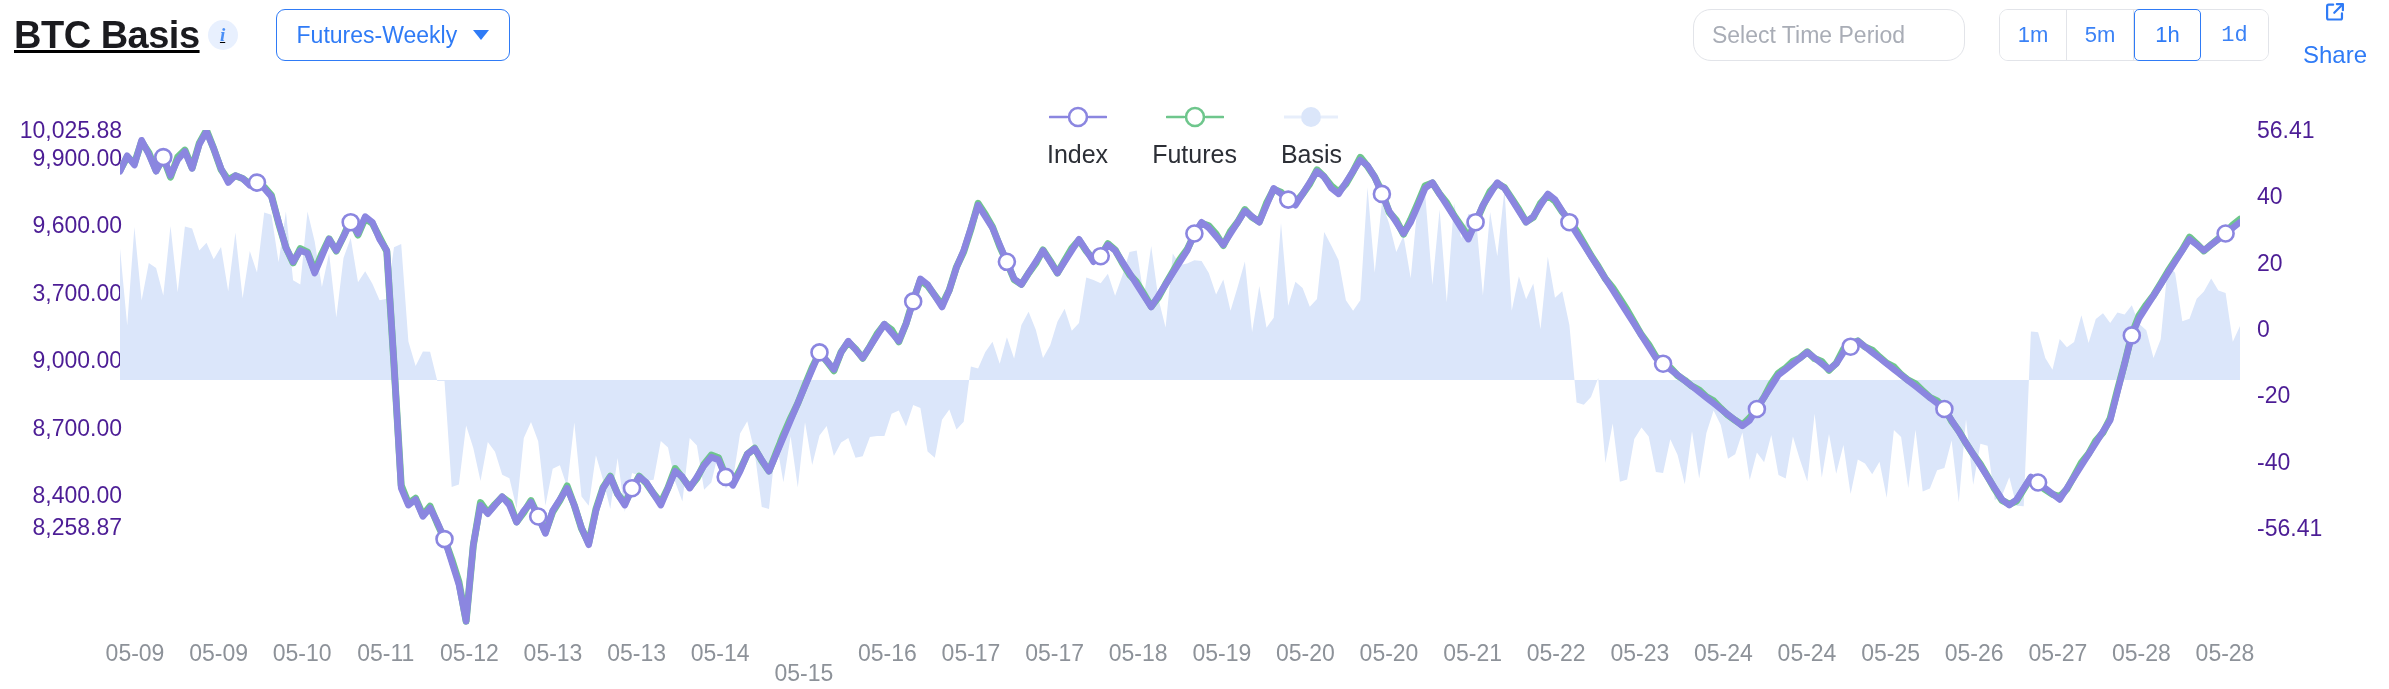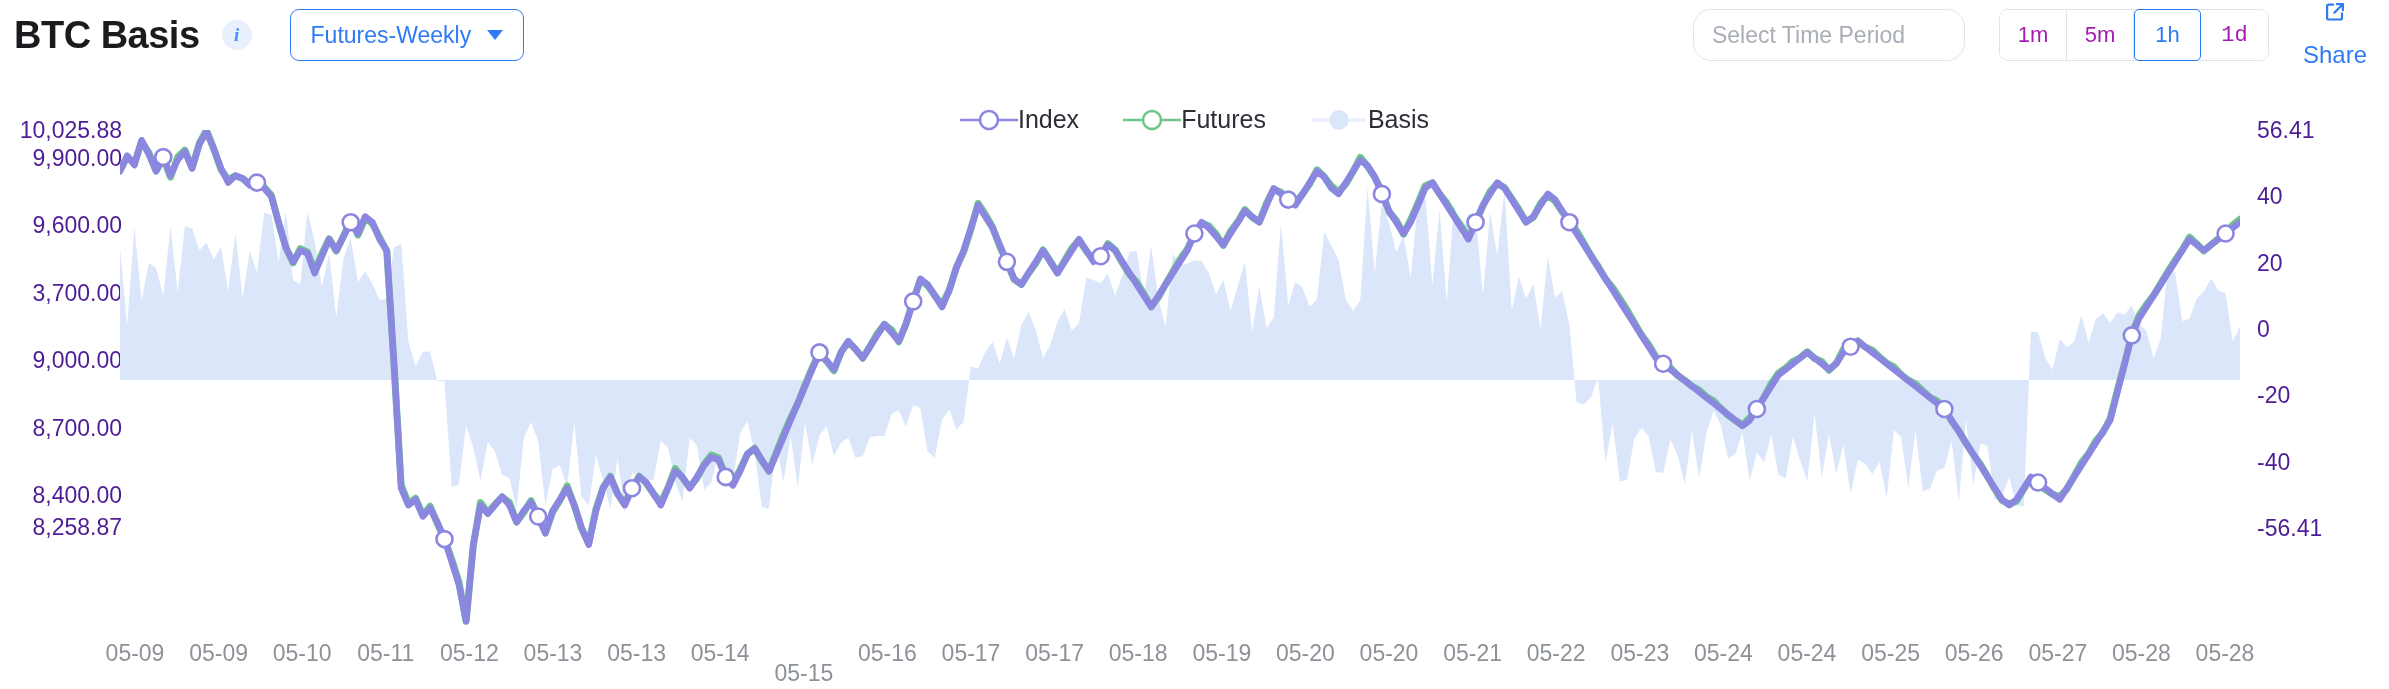--- a/index.html
+++ b/index.html
@@ -24,21 +24,22 @@
     left: 0; top: 0;
     width: 2389px;
     height: 70px;
     display: flex;
     align-items: center;
     padding: 0 22px 0 14px;
   }
   .title-block {
     display: flex;
     align-items: center;
-    gap: 22px;
+    gap: 8px;
+    text-decoration: underline;
   }
   .page-title {
     font-size: 38px;
     font-weight: bold;
     color: #1b1b1f;
     letter-spacing: -0.5px;
     white-space: nowrap;
   }
   .info-icon {
     width: 30px; height: 30px;
@@ -109,21 +110,21 @@
     overflow: visible;
   }
   .interval-btn {
     height: 100%;
     min-width: 67px;
     padding: 0 14px;
     display: inline-flex;
     align-items: center;
     justify-content: center;
     font-size: 22px;
-    color: #a21caf;
+    color: #3b82f6;
     background: #fff;
     border: none;
     border-right: 1.4px solid #e2e4e9;
     cursor: pointer;
     font-family: "Liberation Sans", sans-serif;
   }
   .interval-btn:first-child { border-radius: 8px 0 0 8px; }
   .interval-btn:last-child { border-right: none; border-radius: 0 8px 8px 0; font-family: Liberation Mono, monospace; }
   .interval-btn.active {
     color: #2f7bf6;
@@ -154,21 +155,23 @@
     left: 0; top: 105px;
     width: 2389px;
     display: flex;
     justify-content: center;
     align-items: center;
     gap: 44px;
   }
   .legend-item {
     display: inline-flex;
     align-items: center;
-    cursor: pointer;
+    gap: 11px;
+    cursor: pointer;
+    flex-direction: column;
   }
   .legend-label {
     font-size: 25px;
     color: #2c2f36;
     white-space: nowrap;
   }
   .legend-mark { width: 58px; height: 24px; display: block; }
 
   
   .chart-area {

